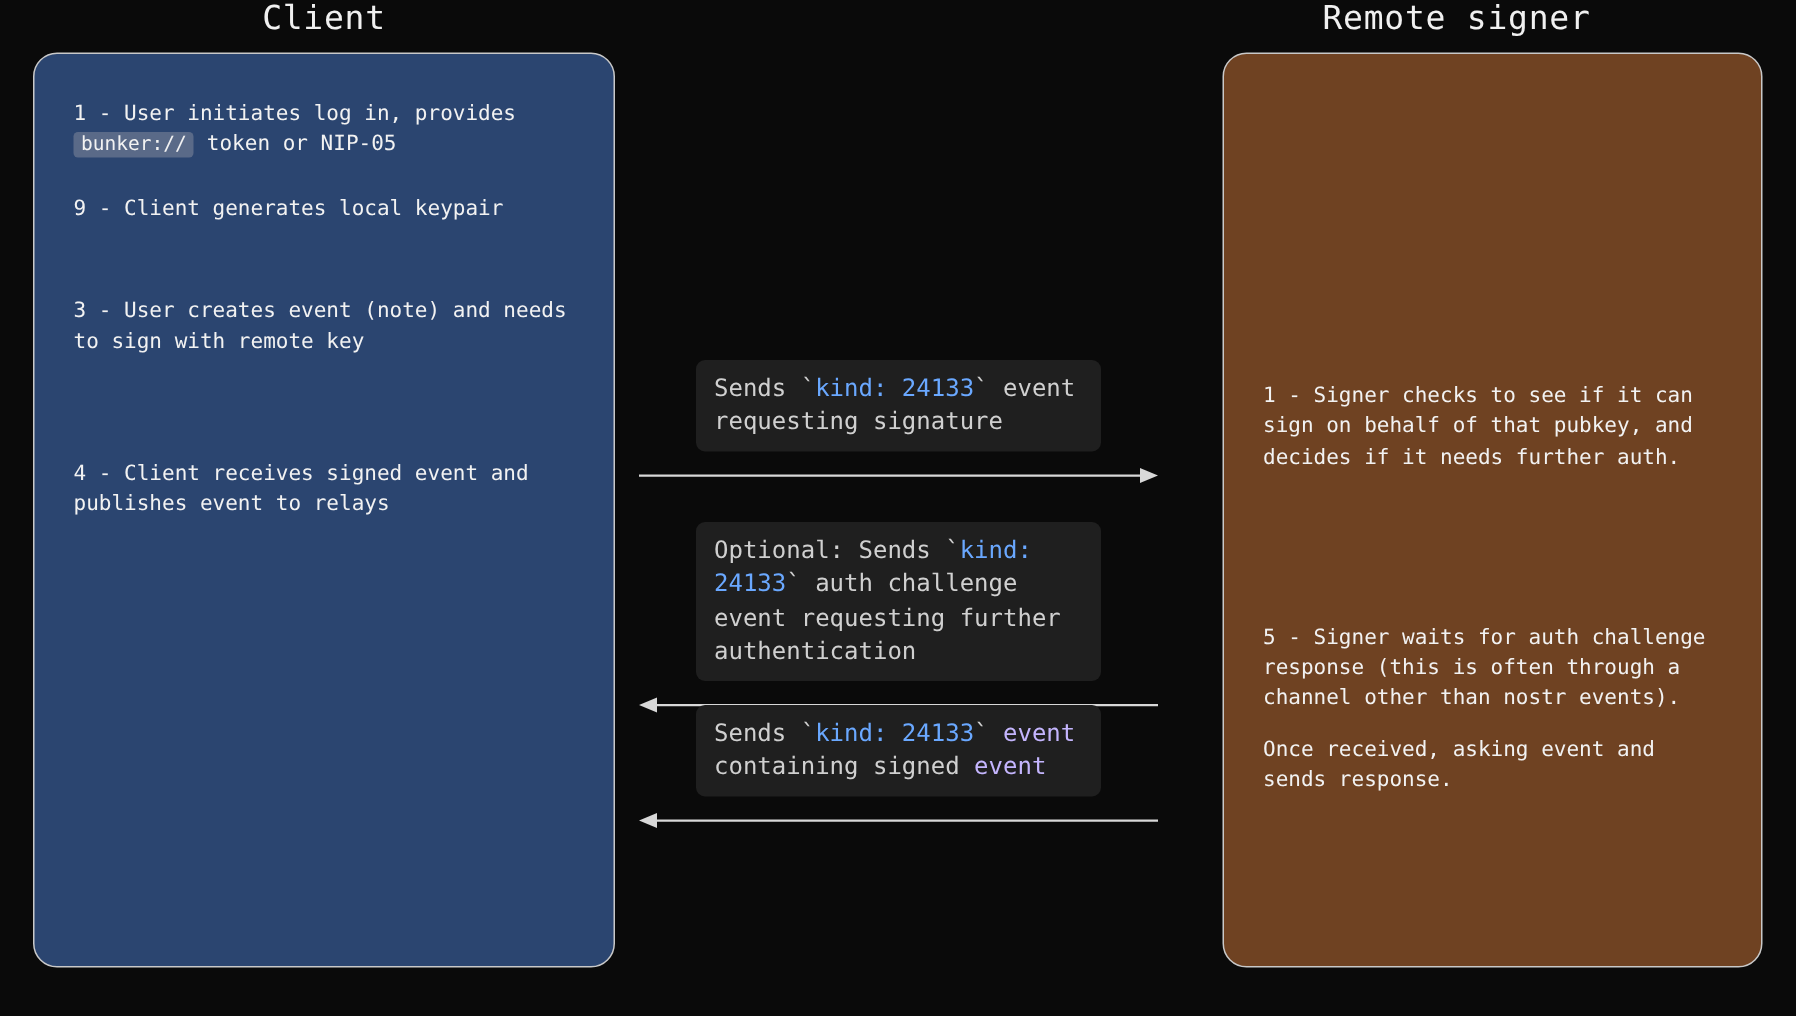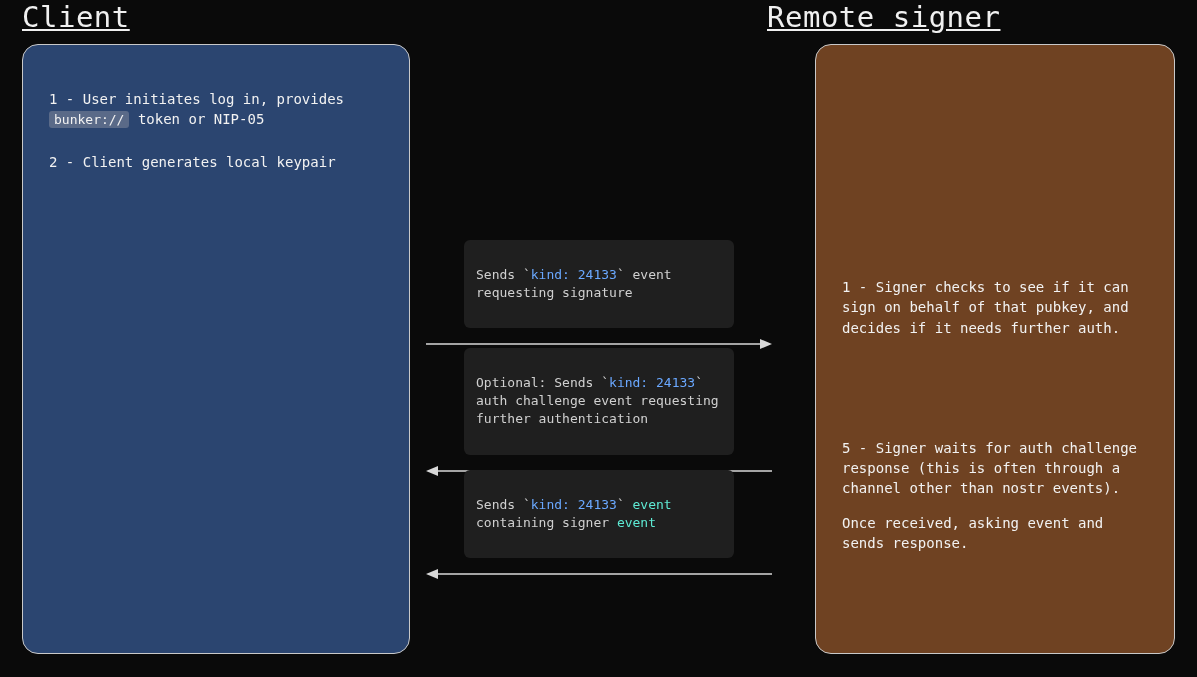--- a/index.html
+++ b/index.html
@@ -6,45 +6,44 @@
   body {
     background: #0a0a0a;
     color: #e8e8e8;
     font-family: ui-monospace, "SFMono-Regular", "Menlo", "Monaco", "Consolas", monospace;
     width: 1197px;
     height: 677px;
     overflow: hidden;
     position: relative;
   }
   .col-title {
-    font-size: 29px;
+    font-size: 22px;
     font-weight: 400;
-    text-align: left;
+    text-align: center;
     color: #f0f0f0;
     letter-spacing: 0.5px;
-    text-decoration: underline;
   }
   .left-col {
     position: absolute;
     left: 22px;
     top: 0;
     width: 388px;
   }
   .right-col {
     position: absolute;
     right: 22px;
     top: 0;
     width: 408px;
   }
   .panel {
     border: 1.5px solid #c9c9c9;
     border-radius: 16px;
     height: 610px;
     margin-top: 10px;
-    padding: 44px 26px;
+    padding: 30px 26px;
     font-size: 14px;
     line-height: 1.45;
     color: #f2f2f2;
   }
   .panel.client { background: #2b4570; }
   .panel.signer { background: #6f4222; margin-left: 48px; }
   .section { margin-bottom: 22px; }
   .inline-code {
     background: #5a6a88;
     border-radius: 3px;
@@ -60,47 +59,49 @@
     width: 350px;
     height: 100%;
   }
   .msg {
     position: absolute;
     width: 350px;
   }
   .msg-box {
     background: #1f1f1f;
     border-radius: 6px;
-    padding: 26px 12px;
-    font-size: 13px;
+    padding: 8px 12px;
+    font-size: 16px;
     line-height: 1.4;
     color: #d0d0d0;
     margin: 0 auto 6px auto;
     width: fit-content;
     max-width: 270px;
   }
   .kw-blue { color: #6aa8ff; }
-  .kw-red { color: #5eead4; }
+  .kw-red { color: #c4b5fd; }
   .arrow-svg { display: block; width: 350px; height: 20px; }
   .arrow-path { stroke: #d8d8d8; stroke-width: 1.5; fill: none; }
   .arrow-head { fill: #d8d8d8; }
 </style>
 </head>
 <body>
 
 <div class="left-col">
   <div class="col-title">Client</div>
   <div class="panel client">
     <div class="section">
       <span>1 - User initiates log in, provides </span><span class="inline-code">bunker://</span><span> token or NIP-05</span>
     </div>
-    <div class="section">2 - Client generates local keypair</div>
+    <div class="section">9 - Client generates local keypair</div>
     <div style="height:26px"></div>
+    <div class="section">3 - User creates event (note) and needs to sign with remote key</div>
     <div style="height:26px"></div>
     <div style="height:20px"></div>
+    <div class="section">4 - Client receives signed event and publishes event to relays</div>
   </div>
 </div>
 
 <div class="right-col">
   <div class="col-title">Remote signer</div>
   <div class="panel signer">
     <div class="signer-gap-1"></div>
     <div class="section">1 - Signer checks to see if it can sign on behalf of that pubkey, and decides if it needs further auth.</div>
     <div class="signer-gap-2"></div>
     <div class="section">
@@ -128,21 +129,21 @@
       <span>Optional: Sends `</span><span class="kw-blue">kind: 24133</span><span>` auth challenge event requesting further authentication</span>
     </div>
     <svg class="arrow-svg" viewBox="0 0 350 20">
       <path class="arrow-path" d="M348 10 H10"></path>
       <polygon class="arrow-head" points="2,10 14,5 14,15"></polygon>
     </svg>
   </div>
 
   <div class="msg" style="top:470px">
     <div class="msg-box">
-      <span>Sends `</span><span class="kw-blue">kind: 24133</span><span>` </span><span class="kw-red">event</span><span> containing signer </span><span class="kw-red">event</span>
+      <span>Sends `</span><span class="kw-blue">kind: 24133</span><span>` </span><span class="kw-red">event</span><span> containing signed </span><span class="kw-red">event</span>
     </div>
     <svg class="arrow-svg" viewBox="0 0 350 20">
       <path class="arrow-path" d="M348 10 H10"></path>
       <polygon class="arrow-head" points="2,10 14,5 14,15"></polygon>
     </svg>
   </div>
 
 </div>
 
 </body></html>

